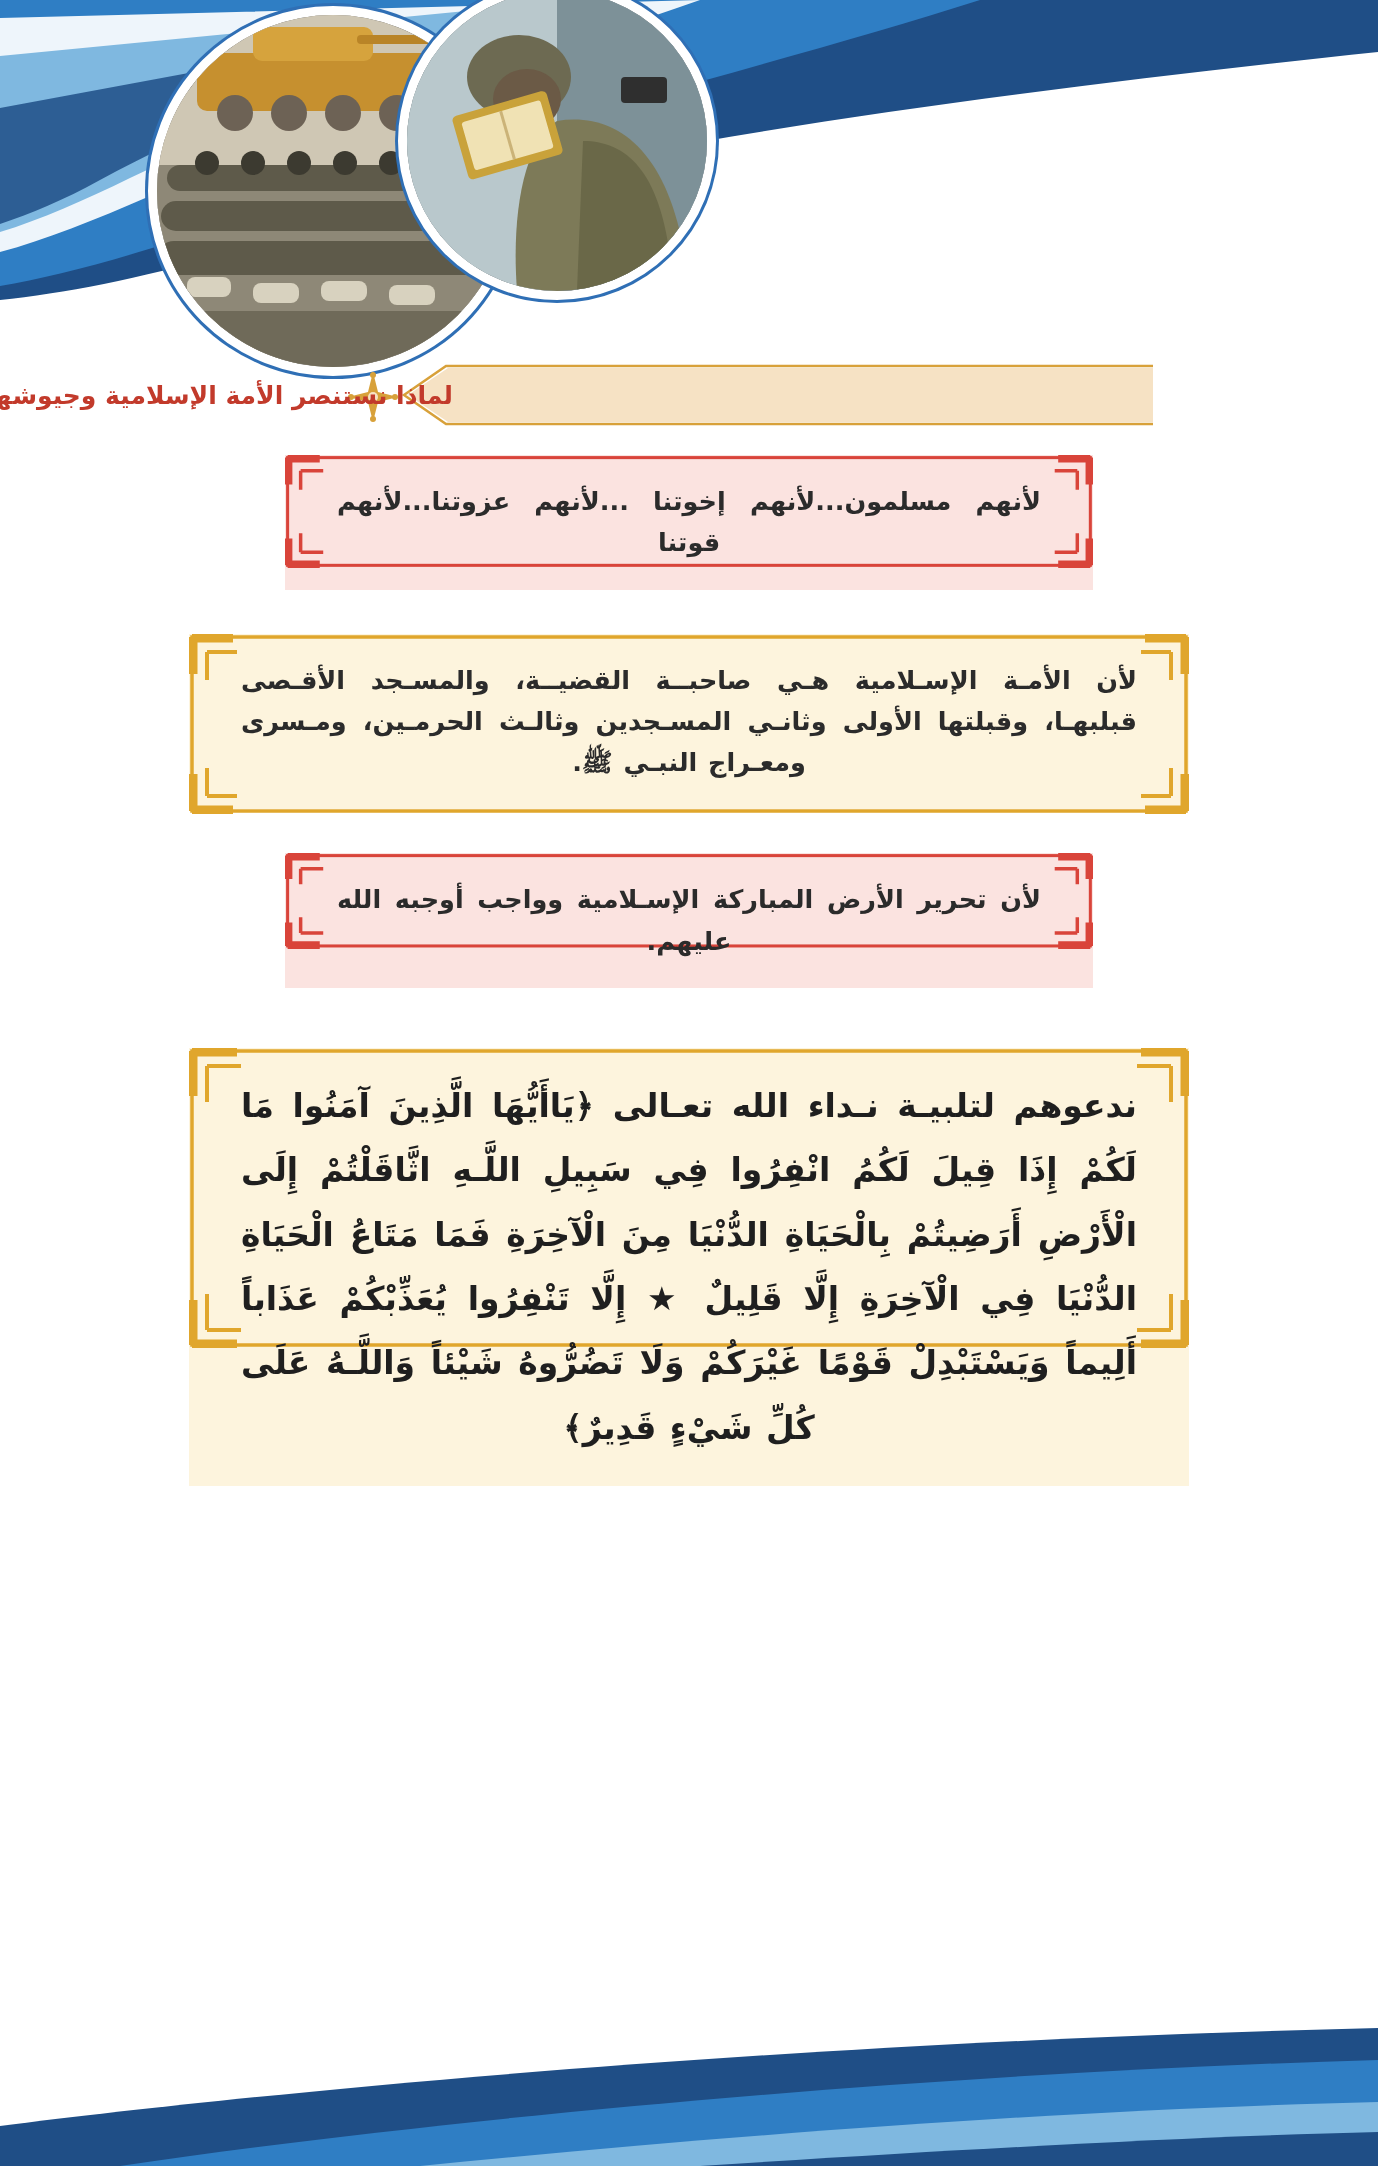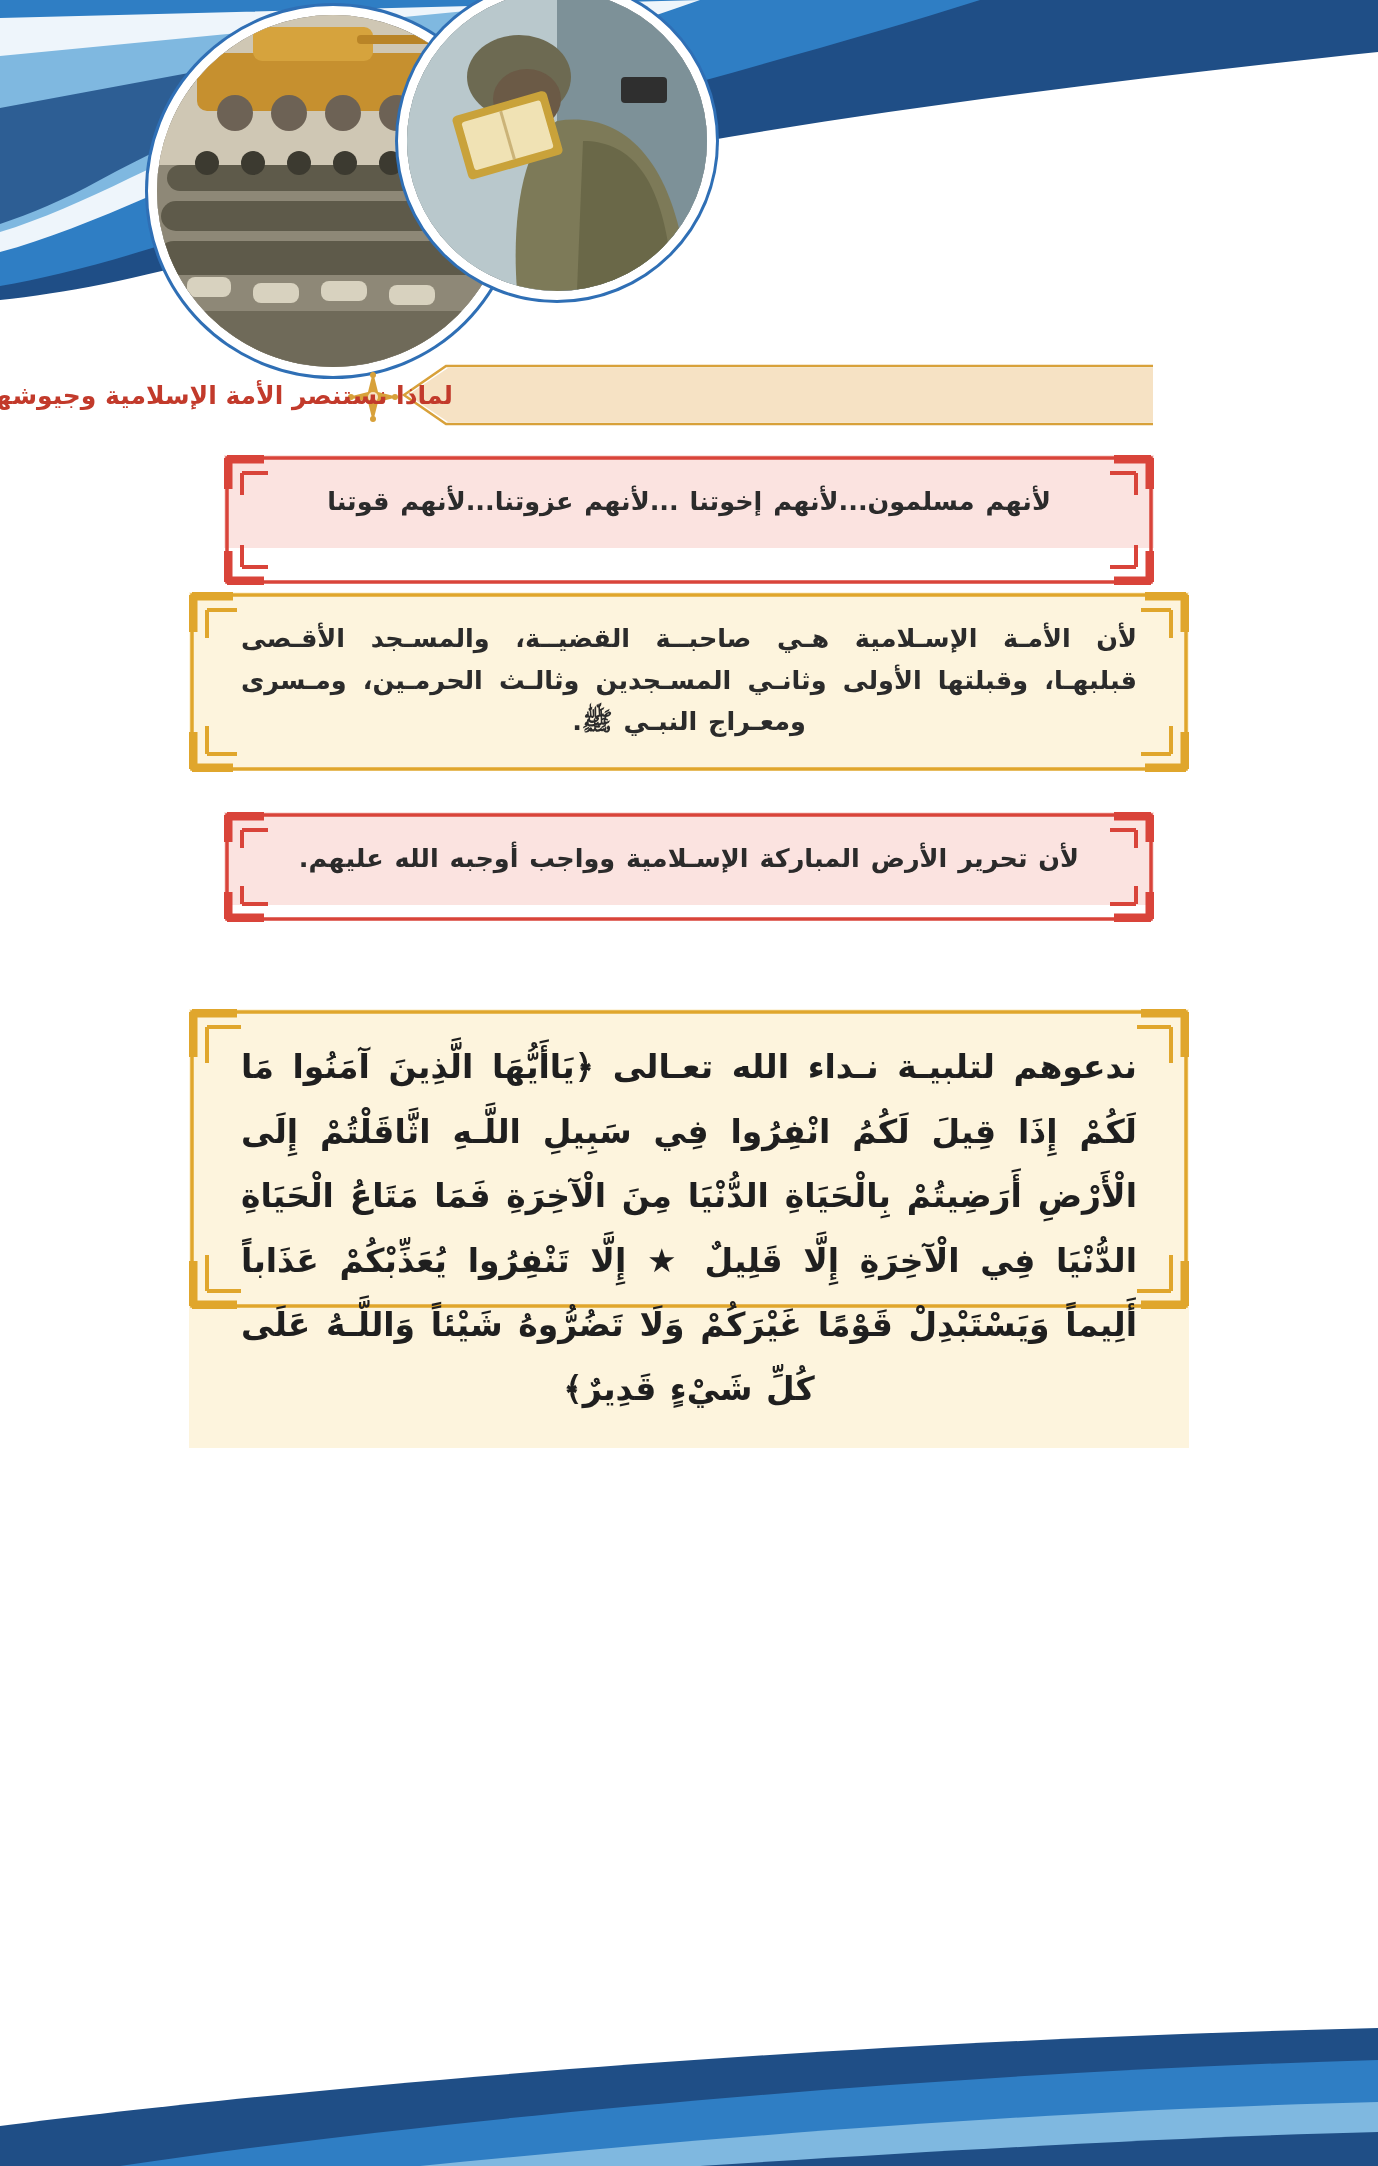--- a/index.html
+++ b/index.html
@@ -127,22 +127,22 @@
     font-size: 25.5px;
     line-height: 1.62;
     font-weight: bold;
     color: #2b2b2b;
     word-spacing: 2px;
   }
 
   .box.red  { background: #fbe3e0; }
   .box.gold { background: #fdf4dd; }
 
-  .box.w-narrow { width: 930px; }
-  .box.w-wide   { width: 1000px; margin-top: 44px; }
+  .box.w-narrow { width: 808px; }
+  .box.w-wide   { width: 1000px; }
 
   .box.quran .txt {
     font-size: 33px;
     line-height: 1.95;
     color: #1f1f1f;
   }
 
   .sp-1 { height: 16px; }
 
   

